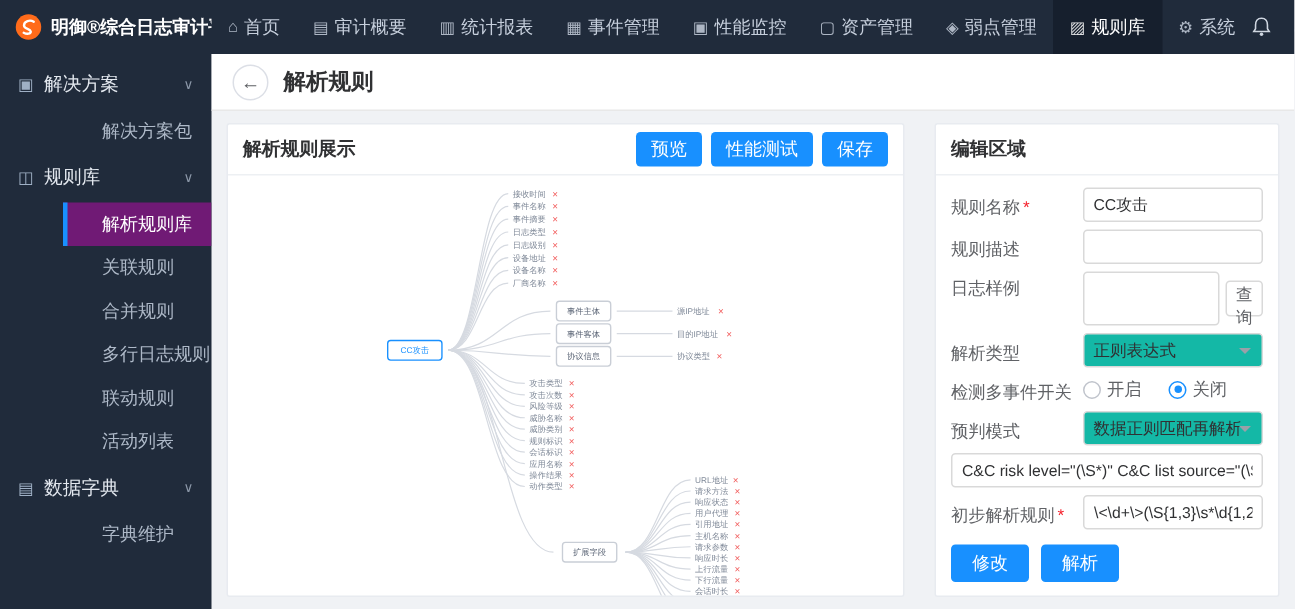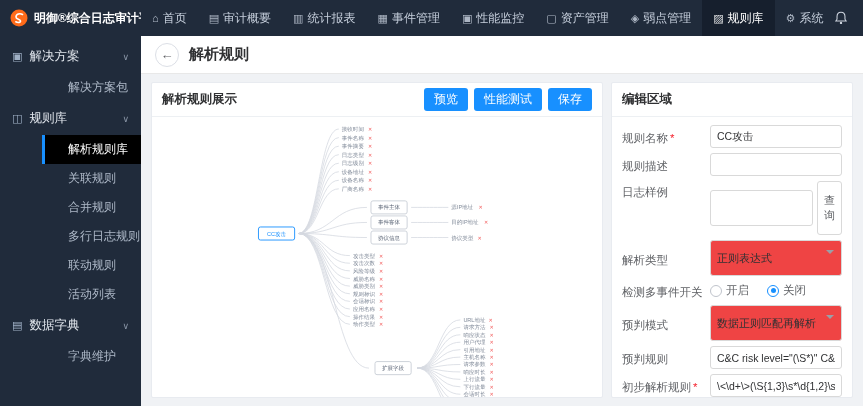--- a/index.html
+++ b/index.html
@@ -15,48 +15,48 @@
   .nav-icon { font-size:11px; opacity:.85; }
   .topbar-right { display:flex; align-items:center; gap:14px; padding-right:14px; color:#cfd6e0; font-size:12px; }
   .user-box { display:flex; align-items:center; gap:4px; cursor:pointer; }
 
   .layout { display:flex; height:370px; }
   #sidebar { width:141px; min-width:141px; background:#202b3b; padding-top:4px; overflow:hidden; }
   .side-section-header { height:33px; display:flex; align-items:center; gap:7px; padding:0 12px; color:#e3e8ef; font-size:12.5px; cursor:pointer; }
   .side-section-header .chev { margin-left:auto; font-size:9px; color:#8b97a8; }
   .side-icon { font-size:11px; color:#9fb0c5; }
   .side-item { height:29px; display:flex; align-items:center; padding-left:26px; color:#aeb9c8; font-size:12px; cursor:pointer;margin-left:42px; }
-  .side-item.active { background:#000000; color:#ffffff; border-left:3px solid #1890ff; padding-left:23px; }
+  .side-item.active { background:#701a75; color:#ffffff; border-left:3px solid #1890ff; padding-left:23px; }
 
   .main { flex:1; display:flex; flex-direction:column; overflow:hidden; }
   .page-header { height:38px; background:#fff; display:flex; align-items:center; gap:10px; padding:0 14px; border-bottom:1px solid #e8e8e8; }
   .back-btn { width:24px; height:24px; border:1px solid #dcdfe6; border-radius:50%; background:#fff; color:#606266; font-size:13px; line-height:22px; text-align:center; cursor:pointer; }
   .page-title { font-size:15px; font-weight:bold; color:#303133; }
 
-  .content { flex:1; display:flex; gap:8px; padding:8px 10px; overflow:hidden; }
+  .content { flex:1; display:flex; gap:20px; padding:8px 10px; overflow:hidden; }
   .card { background:#fff; border:1px solid #e8ebf0; border-radius:2px; display:flex; flex-direction:column; overflow:hidden; }
   .left-card { width:452px; min-width:452px; }
   .right-card { flex:1; }
   .card-header { height:34px; min-height:34px; display:flex; align-items:center; justify-content:space-between; padding:0 10px; border-bottom:1px solid #edf0f3; }
   .card-title { font-size:12.5px; font-weight:bold; color:#303133; }
   .hdr-btns { display:flex; gap:6px;align-items:flex-end; }
   .btn { background:#1890ff; color:#fff; border:none; border-radius:3px; font-size:12px; padding:3px 10px; cursor:pointer; font-family:inherit; }
   .tree-body { position:relative; flex:1; padding:4px; }
   .tree-body svg { width:100%; height:100%; display:block; }
 
   .form { padding:8px 10px; flex:1; overflow:hidden; }
   .form-row { display:flex; align-items:center; margin-bottom:5px; }
   .form-row.top { align-items:flex-start; }
   .f-label { width:88px; min-width:88px; font-size:11.5px; color:#606266; padding-top:4px; }
   .req { color:#f5222d; margin-left:2px; }
   .f-ctrl { flex:1; display:flex; align-items:center; gap:4px; min-width:0; }
   .inp { width:100%; height:23px; border:1px solid #d9d9d9; border-radius:3px; padding:0 6px; font-size:10.5px; color:#303133; font-family:inherit; outline:none; }
   .ta { width:100%; height:36px; border:1px solid #d9d9d9; border-radius:3px; padding:3px 6px; font-size:10.5px; resize:none; font-family:inherit; outline:none; }
-  .v-btn { width:26px; height:54px; border:1px solid #d9d9d9; background:#fff; color:#606266; border-radius:3px; font-size:11px; line-height:1.35; padding:2px 6px; word-break:break-all; cursor:pointer; font-family:inherit; }
-  .sel { position:relative; width:100%; height:36px; border:1px solid #d9d9d9; border-radius:3px; padding:0 18px 0 6px; font-size:11px; color:#303133; display:flex; align-items:center; cursor:pointer; background:#ef4444; white-space:nowrap; overflow:hidden; }
+  .v-btn { width:26px; height:24px; border:1px solid #d9d9d9; background:#fff; color:#606266; border-radius:3px; font-size:11px; line-height:1.35; padding:2px 6px; word-break:break-all; cursor:pointer; font-family:inherit; }
+  .sel { position:relative; width:100%; height:23px; border:1px solid #d9d9d9; border-radius:3px; padding:0 18px 0 6px; font-size:11px; color:#303133; display:flex; align-items:center; cursor:pointer; background:#14b8a6; white-space:nowrap; overflow:hidden; }
   .sel::after { content:""; position:absolute; right:7px; top:9px; border:4px solid transparent; border-top-color:#9aa0a8; }
   .radio-opt { display:flex; align-items:center; gap:4px; margin-right:14px; font-size:11.5px; color:#606266; cursor:pointer; }
   .radio { width:12px; height:12px; border:1px solid #c0c4cc; border-radius:50%; position:relative; background:#fff; }
   .radio.checked { border-color:#1890ff; }
   .radio.checked::after { content:""; position:absolute; left:2.5px; top:2.5px; width:5px; height:5px; border-radius:50%; background:#1890ff; }
   .form-actions { display:flex; gap:8px; margin-top:10px; }
   .form-actions .btn { padding:4px 14px; }
 </style>
 </head>
 <body>
@@ -338,21 +338,20 @@
           </div>
 
           <div class="form-row">
             <span class="f-label">预判模式</span>
             <span class="f-ctrl">
                 <span class="sel">数据正则匹配再解析</span>
               </span>
           </div>
 
           <div class="form-row">
-            <span class="f-label">预判规则</span>
             <span class="f-ctrl">
                 <input class="inp" value="C&amp;C risk level=&quot;(\S*)&quot; C&amp;C list source=&quot;(\S" style="">
               </span>
           </div>
 
           <div class="form-row">
             <span class="f-label"><span>初步解析规则</span><span class="req">*</span></span>
             <span class="f-ctrl">
                 <input class="inp" value="\&lt;\d+\&gt;(\S{1,3}\s*\d{1,2}\s*\d{1,2}:\d{" style="">
               </span>

